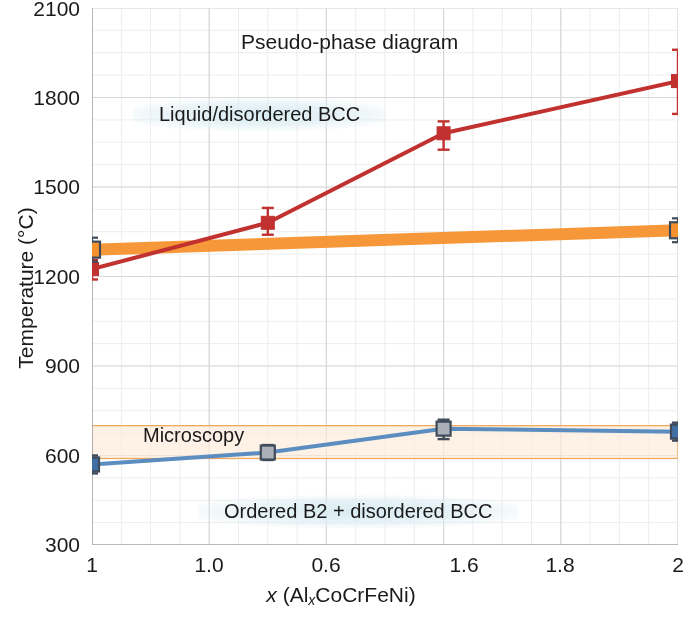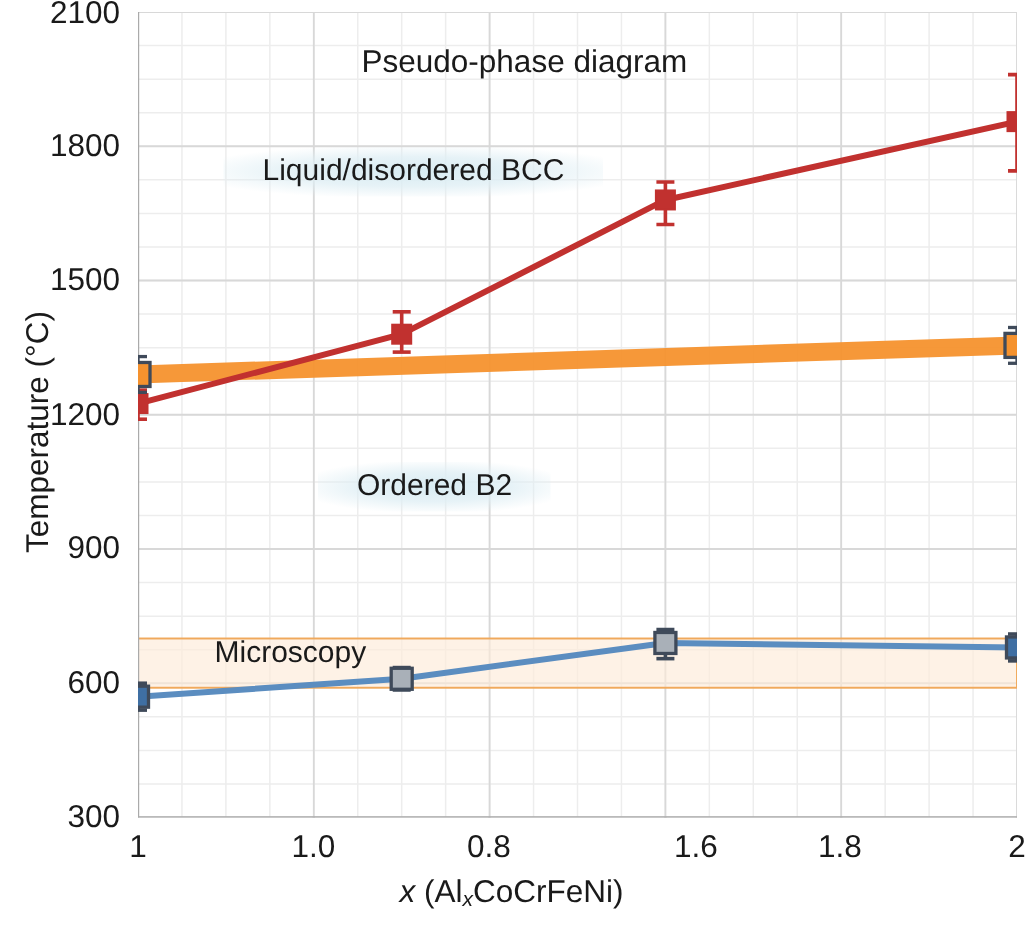--- a/index.html
+++ b/index.html
@@ -88,21 +88,21 @@
   <div class="ytick" style="top:-2px">2100</div>
   <div class="ytick" style="top:87px">1800</div>
   <div class="ytick" style="top:176px">1500</div>
   <div class="ytick" style="top:266px">1200</div>
   <div class="ytick" style="top:355px">900</div>
   <div class="ytick" style="top:445px">600</div>
   <div class="ytick" style="top:534px">300</div>
 
   <div class="xtick" style="left:92px">1</div>
   <div class="xtick" style="left:209px">1.0</div>
-  <div class="xtick" style="left:326px">0.8</div>
+  <div class="xtick" style="left:326px">0.6</div>
   <div class="xtick" style="left:464px">1.6</div>
   <div class="xtick" style="left:560px">1.8</div>
   <div class="xtick" style="left:678px">2</div>
 
   <div class="xlabel"><span class="it">x</span><span> (Al</span><span class="sub">x</span><span>CoCrFeNi)</span></div>
 
   <div id="plot">
     <svg id="plotsvg" width="586" height="537" viewBox="0 0 586 537">
         <line x1="0.00" y1="0" x2="0.00" y2="537" stroke="#ededed" stroke-width="1"></line>
         <line x1="29.30" y1="0" x2="29.30" y2="537" stroke="#ededed" stroke-width="1"></line>
@@ -219,21 +219,21 @@
         <line x1="-6" y1="253.58333333333331" x2="6" y2="253.58333333333331" stroke="#3f4a5a" stroke-width="2.2"></line>
         <rect x="-8.00" y="233.65" width="16" height="16" fill="#f5922e" stroke="#3f4a5a" stroke-width="2.2"></rect>
         <line x1="586" y1="234.19166666666666" x2="586" y2="210.32500000000005" stroke="#3f4a5a" stroke-width="2.2"></line>
         <line x1="580" y1="210.32500000000005" x2="592" y2="210.32500000000005" stroke="#3f4a5a" stroke-width="2.2"></line>
         <line x1="580" y1="234.19166666666666" x2="592" y2="234.19166666666666" stroke="#3f4a5a" stroke-width="2.2"></line>
         <rect x="578.00" y="214.26" width="16" height="16" fill="#f5922e" stroke="#3f4a5a" stroke-width="2.2"></rect>
       </svg>
 
     <div class="annot plain" style="left:141px;top:19px;font-size:21px;padding:2px 8px;">Pseudo-phase diagram</div>
 
-    <div class="annot blue" style="left:57px;top:90px;">Liquid/disordered BCC</div>
-
-
-    <div class="annot blue" style="left:120px;top:300px;">Ordered B2</div>
+    <div class="annot blue" style="left:41px;top:90px;">Liquid/disordered BCC</div>
+
+
 
     <div class="annot micro" style="left:26px;top:415px;margin-left:25px;">Microscopy</div>
 
+    <div class="annot blue" style="left:106px;top:487px;">Ordered B2 + disordered BCC</div>
   </div>
 </div>
 
 </body></html>

